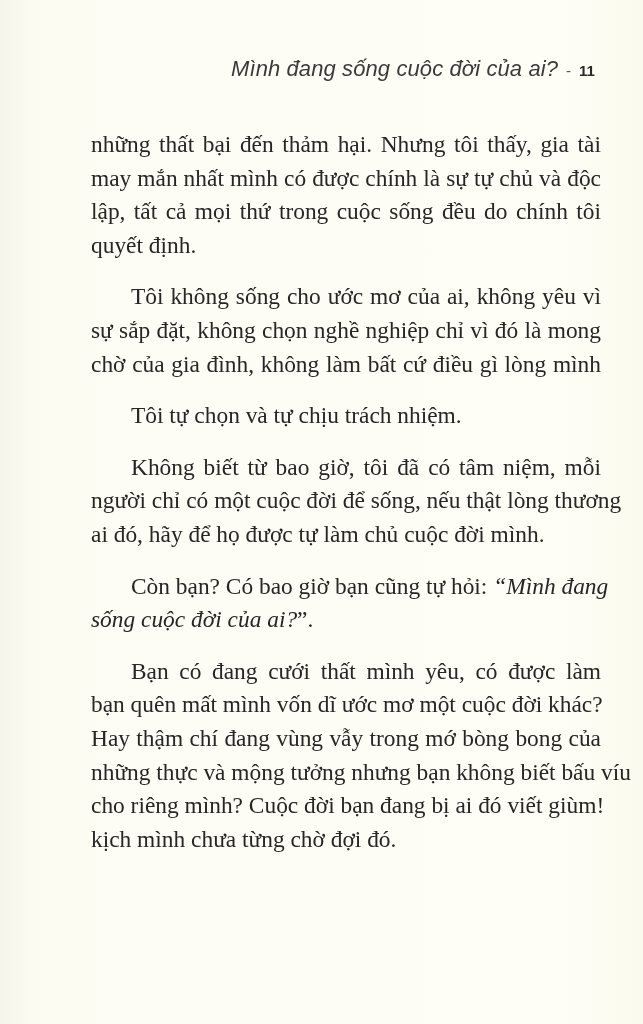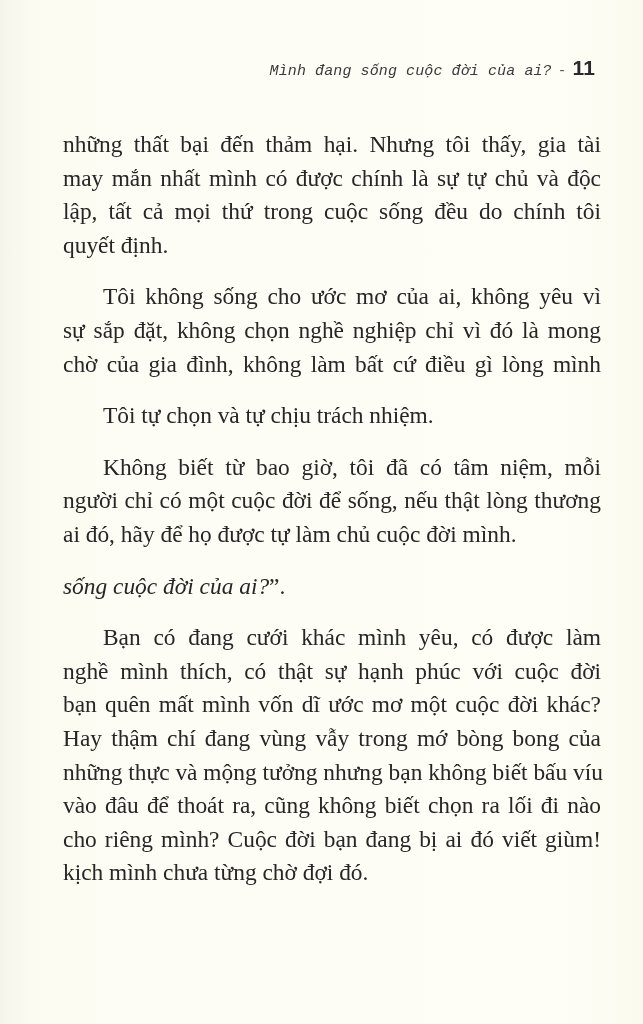--- a/index.html
+++ b/index.html
@@ -26,51 +26,52 @@
       right: 48px;
       top: 56px;
       font-family: "DejaVu Serif", "Liberation Serif", serif;
       font-size: 15px;
       color: #3a3a3a;
       white-space: nowrap;
       letter-spacing: 0.1px;
     }
     .running-header .title {
       font-style: italic;
-      font-family: Liberation Mono, monospace;
-      font-size: 15px;
+      font-family: Liberation Sans, sans-serif;
+      font-size: 22px;
     }
     .running-header .sep {
       font-family: "Liberation Sans", sans-serif;
       font-size: 15px;
       margin: 0 3px;
       color: #555;
     }
     .running-header .page-number {
       font-family: "Liberation Sans", sans-serif;
       font-weight: bold;
-      font-size: 21px;
+      font-size: 15px;
       color: #2a2a2a;
     }
     .body-text {
       position: absolute;
       left: 63px;
       top: 128px;
       width: 538px;
       font-family: "Liberation Serif", serif;
       font-size: 23.4px;
       line-height: 33.6px;
       color: #262626;
       text-align: justify;
     }
     .line {
       display: block;
       text-align: justify;
       text-align-last: justify;
       white-space: nowrap;
+      margin-left: 28px;
     }
     .line.last {
       text-align-last: left;
     }
     .line.indented {
       padding-left: 40px;
     }
     .para {
       margin-bottom: 18px;
     }
@@ -108,28 +109,27 @@
       <span class="line indented last">Tôi tự chọn và tự chịu trách nhiệm.</span>
     </div>
 
     <div class="para">
       <span class="line indented">Không biết từ bao giờ, tôi đã có tâm niệm, mỗi</span>
       <span class="line">người chỉ có một cuộc đời để sống, nếu thật lòng thương</span>
       <span class="line last">ai đó, hãy để họ được tự làm chủ cuộc đời mình.</span>
     </div>
 
     <div class="para">
+      <span class="line indented"><span>Còn bạn? Có bao giờ bạn cũng tự hỏi: </span><em class="quote">“Mình đang</em></span>
       <span class="line last"><em class="quote">sống cuộc đời của ai?</em><span>”.</span></span>
     </div>
 
     <div class="para">
-      <span class="line indented">Bạn có đang cưới khác mình yêu, có được làm</span>
-      <span class="line">nghề mình thích, có thật sự hạnh phúc với cuộc đời</span>
+      <span class="line indented">Bạn có đang cưới thất mình yêu, có được làm</span>
       <span class="line">bạn quên mất mình vốn dĩ ước mơ một cuộc đời khác?</span>
       <span class="line">Hay thậm chí đang vùng vẫy trong mớ bòng bong của</span>
       <span class="line">những thực và mộng tưởng nhưng bạn không biết bấu víu</span>
-      <span class="line">vào đâu để thoát ra, cũng không biết chọn ra lối đi nào</span>
       <span class="line">cho riêng mình? Cuộc đời bạn đang bị ai đó viết giùm!</span>
       <span class="line last">kịch mình chưa từng chờ đợi đó.</span>
     </div>
 
   </div>
 </div>
 
 </body></html>

